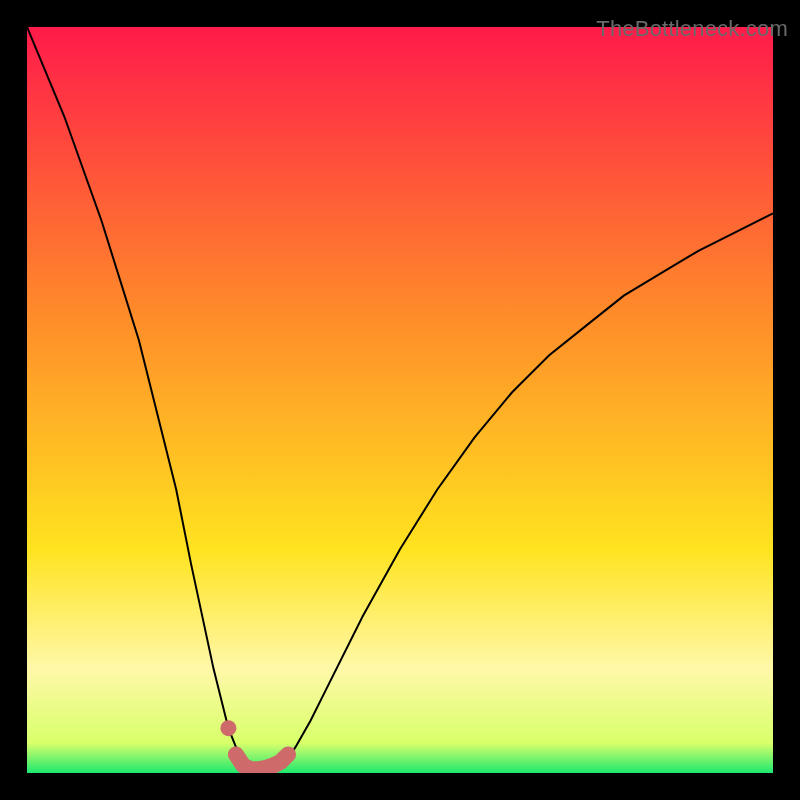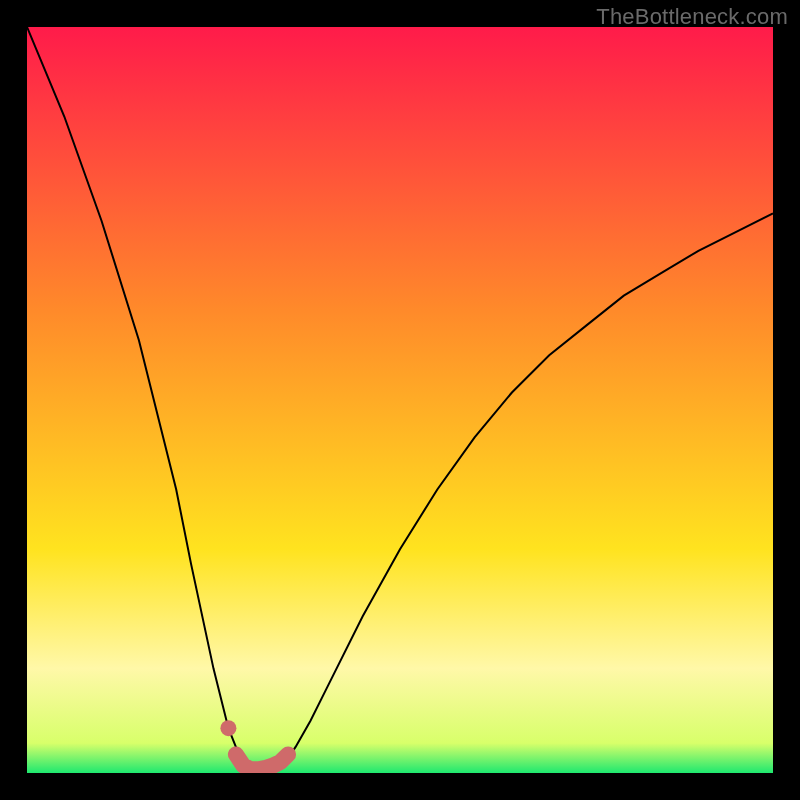--- a/index.html
+++ b/index.html
@@ -12,21 +12,21 @@
     overflow: hidden;
   }
   .frame {
     position: relative;
     width: 800px;
     height: 800px;
     background: #000;
   }
   .watermark {
     position: absolute;
-    top: 4px;
+    top: 16px;
     right: 12px;
     color: #6a6a6a;
     font-size: 22px;
     font-weight: 500;
     z-index: 20;
     letter-spacing: 0.2px;
   }
   .plot {
     position: absolute;
     left: 27px;

